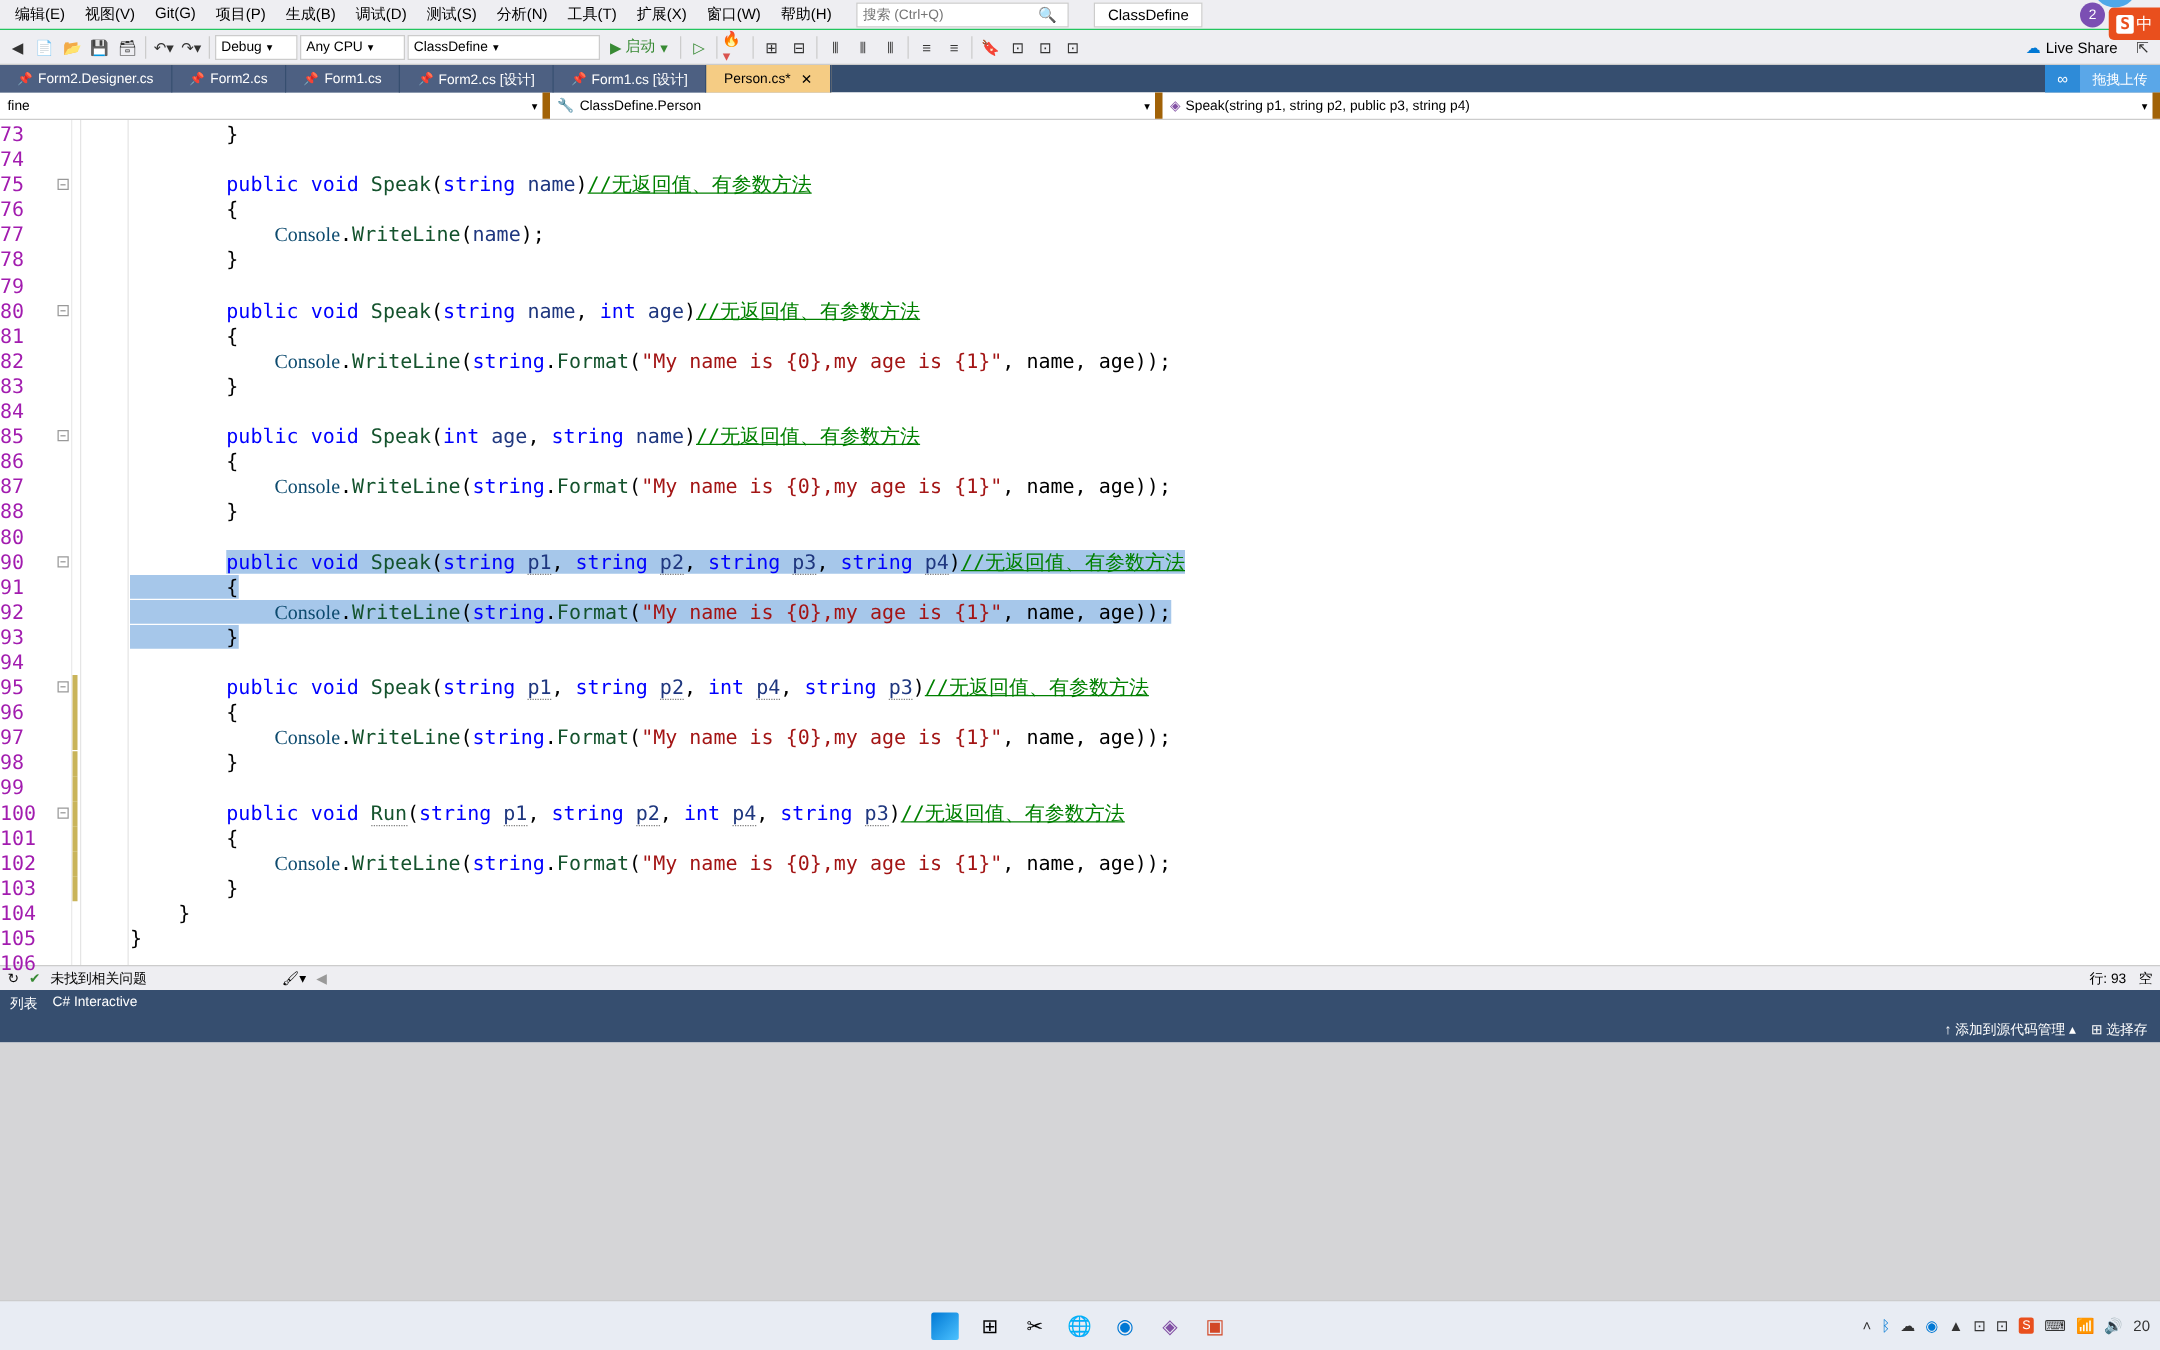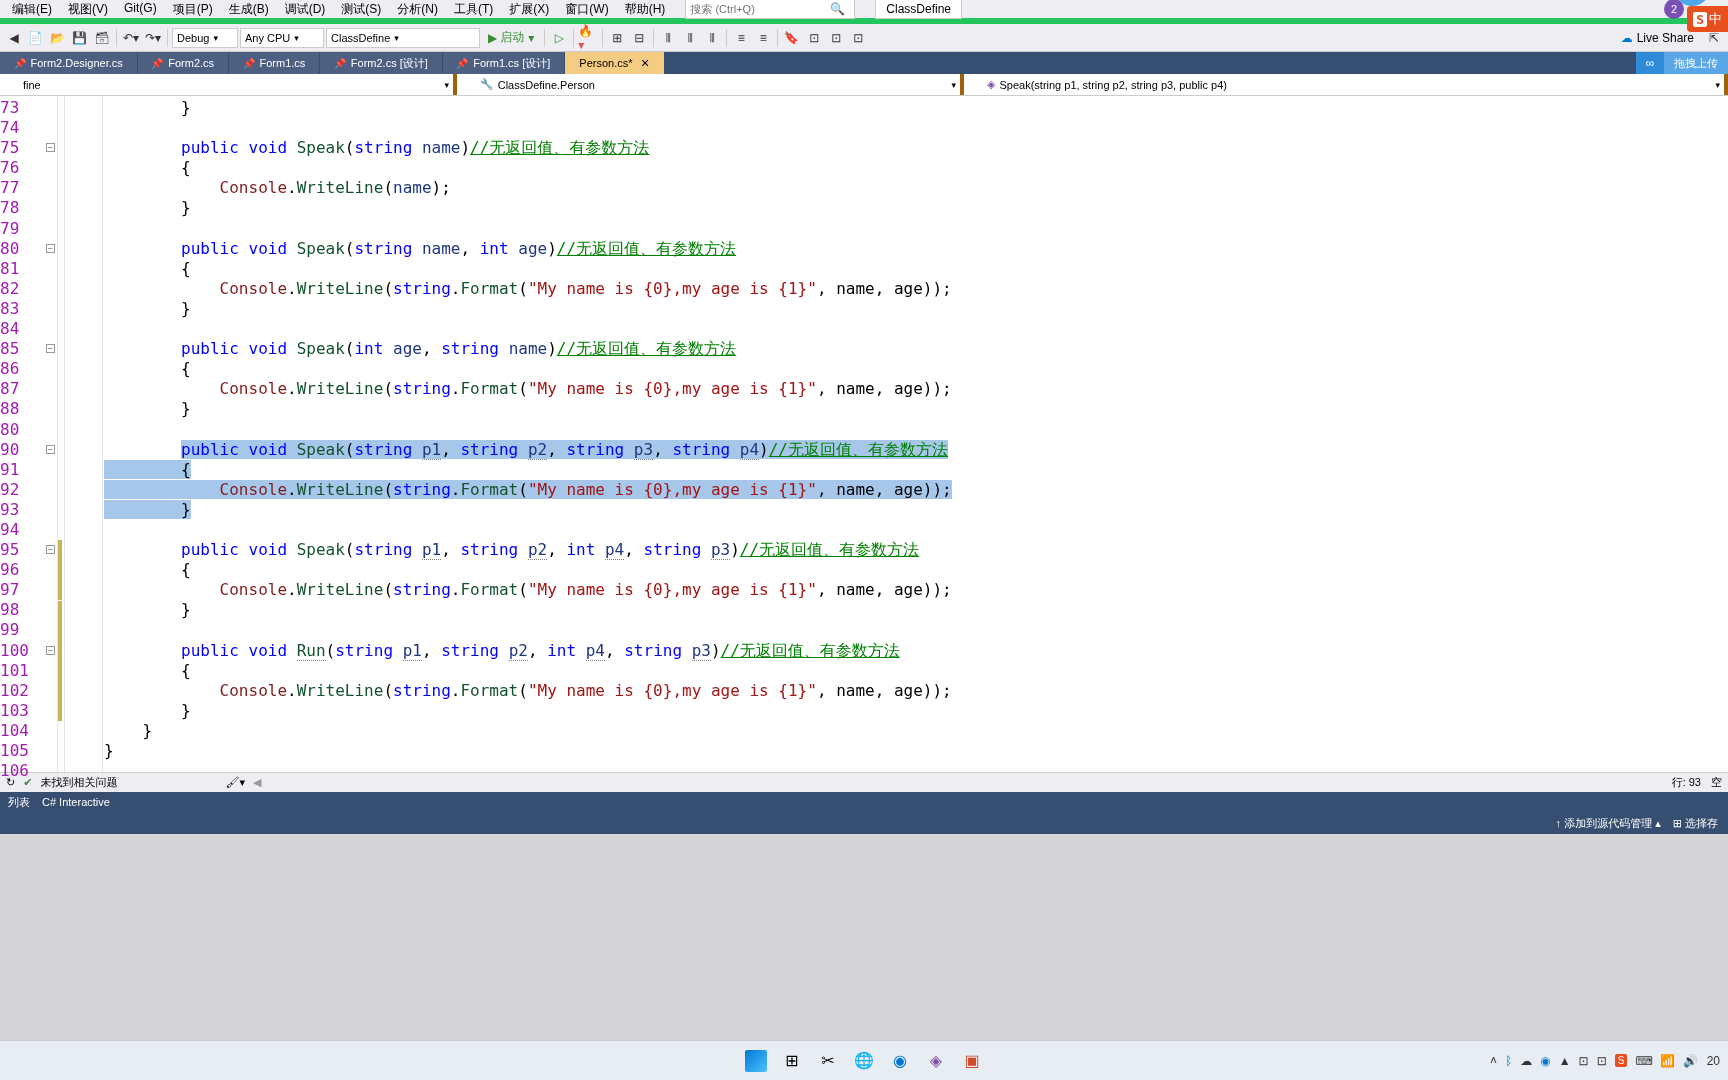--- a/index.html
+++ b/index.html
@@ -1,19 +1,19 @@
 <!DOCTYPE html>
 <html><head>
 <meta charset="utf-8">
 <style>
 * { margin: 0; padding: 0; box-sizing: border-box; }
 body { font-family: "Microsoft YaHei", "Segoe UI", sans-serif; font-size: 12px; background: #fff; overflow: hidden; width: 1728px; height: 1080px; }
 
 
-.menubar { height: 24px; background: #eeeef2; display: flex; align-items: center; padding: 0 4px; border-bottom: 6px solid #22c55e; justify-content: flex-end; }
+.menubar { height: 24px; background: #eeeef2; display: flex; align-items: center; padding: 0 4px; border-bottom: 1px solid #22c55e; justify-content: flex-end; }
 .menubar .menu-item { padding: 2px 8px; cursor: pointer; }
 .menubar .search-box { margin-left: 12px; display: flex; align-items: center; border: 1px solid #ccc; background: #fff; height: 20px; width: 170px; padding: 0 4px; }
 .menubar .search-box input { border: none; outline: none; width: 140px; font-size: 11px; }
 .menubar .search-icon { font-size: 12px; color: #666; }
 .menubar .project-label { margin-left: 20px; padding: 2px 10px; border: 1px solid #ccc; background: #fff; }
 .menubar .user-badge { margin-left: auto; margin-right: 10px; width: 20px; height: 20px; border-radius: 50%; background: #7b4fb3; color: #fff; display: flex; align-items: center; justify-content: center; font-size: 11px; }
 .menubar .min-btn { padding: 0 8px; font-size: 14px; }
 
 
 .toolbar { height: 28px; background: #eeeef2; display: flex; align-items: center; padding: 0 4px; border-bottom: 1px solid #ccc; gap: 2px; }
@@ -32,21 +32,21 @@
 .tabbar .tab.active { background: #f5cc84; color: #000; }
 .tabbar .tab.active .close { color: #000; }
 .tabbar .lock { margin-right: 4px; font-size: 10px; }
 .tabbar .close { margin-left: 8px; font-size: 11px; color: #ccc; }
 .tabbar .right-buttons { margin-left: auto; display: flex; }
 .tabbar .cloud-btn { background: #2e8bd8; width: 28px; display: flex; align-items: center; justify-content: center; color: #fff; }
 .tabbar .upload-btn { background: #5aa7e8; padding: 0 10px; display: flex; align-items: center; color: #fff; font-size: 11px; }
 
 
 .navbar { height: 22px; background: #fff; display: flex; border-bottom: 1px solid #ccc; }
-.navbar .nav-cell { border-right: 4px solid #a16207; display: flex; align-items: center; padding: 0 6px; font-size: 11px; position: relative; margin-left: 17px; }
+.navbar .nav-cell { border-right: 6px solid #a16207; display: flex; align-items: center; padding: 0 6px; font-size: 11px; position: relative; }
 .navbar .nav-cell.c1 { width: 440px; }
 .navbar .nav-cell.c2 { width: 490px; }
 .navbar .nav-cell.c3 { flex: 1; }
 .navbar .nav-arrow { position: absolute; right: 4px; font-size: 9px; }
 .navbar .type-icon { margin-right: 4px; color: #d4a04c; font-size: 11px; }
 .navbar .method-icon { margin-right: 4px; color: #8250a4; font-size: 11px; }
 
 
 .editor-wrap { display: flex; height: 676px; background: #fff; font-family: Consolas, monospace; font-size: 16px; position: relative; }
 .gutter { width: 44px; background: #fff; text-align: left; padding-right: 6px; color: #a21caf; line-height: 20.1px; padding-top: 2px; }
@@ -54,21 +54,21 @@
 .fold-col { width: 14px; background: #fff; border-right: 1px solid #e5e5e5; position: relative; }
 .fold-col .fold { position: absolute; left: 2px; width: 9px; height: 9px; border: 1px solid #999; font-size: 8px; line-height: 7px; text-align: center; color: #666; background: #fff; }
 .change-col { width: 6px; background: #fff; position: relative; }
 .change-col .chg { position: absolute; left: 0; width: 4px; background: #c9b45a; }
 .indent-col { width: 40px; position: relative; }
 .indent-col .vline { position: absolute; top: 0; bottom: 0; width: 1px; background: #e5e5e5; }
 
 .code { flex: 1; line-height: 20.1px; padding-top: 2px; white-space: pre; position: relative; }
 .code .line { height: 20.1px; }
 .kw { color: #0000ff; }
-.cls { color: #7f1d1d; }
+.cls { color: #0c4a6e; font-family: Liberation Serif, serif; }
 .str { color: #a31515; }
 .com { color: #008000; text-decoration: underline; }
 .method { color: #14532d; }
 .param { color: #1f377f; }
 .selection { background: #a6c7ea; text-align: right; }
 .dotted-under { border-bottom: 1px dotted #808080; }
 
 
 .errorbar { height: 20px; background: #eeeef2; border-top: 1px solid #ccc; display: flex; align-items: center; padding: 0 6px; font-size: 11px; gap: 8px; }
 .errorbar .ok-icon { color: #388a34; }
@@ -208,21 +208,21 @@
     <span>fine</span>
       <span class="nav-arrow">▾</span>
   </div>
   <div class="nav-cell c2">
     <span class="type-icon">🔧</span>
     <span>ClassDefine.Person</span>
       <span class="nav-arrow">▾</span>
   </div>
   <div class="nav-cell c3">
     <span class="method-icon">◈</span>
-    <span>Speak(string p1, string p2, string p3, public p4)</span>
+    <span>Speak(string p1, string p2, public p3, string p4)</span>
       <span class="nav-arrow">▾</span>
   </div>
 </div>
 
 <div class="editor-wrap">
   <div class="gutter" id="gutter">
       <div class="ln">73</div>
       <div class="ln">74</div>
       <div class="ln">75</div>
       <div class="ln">76</div>

